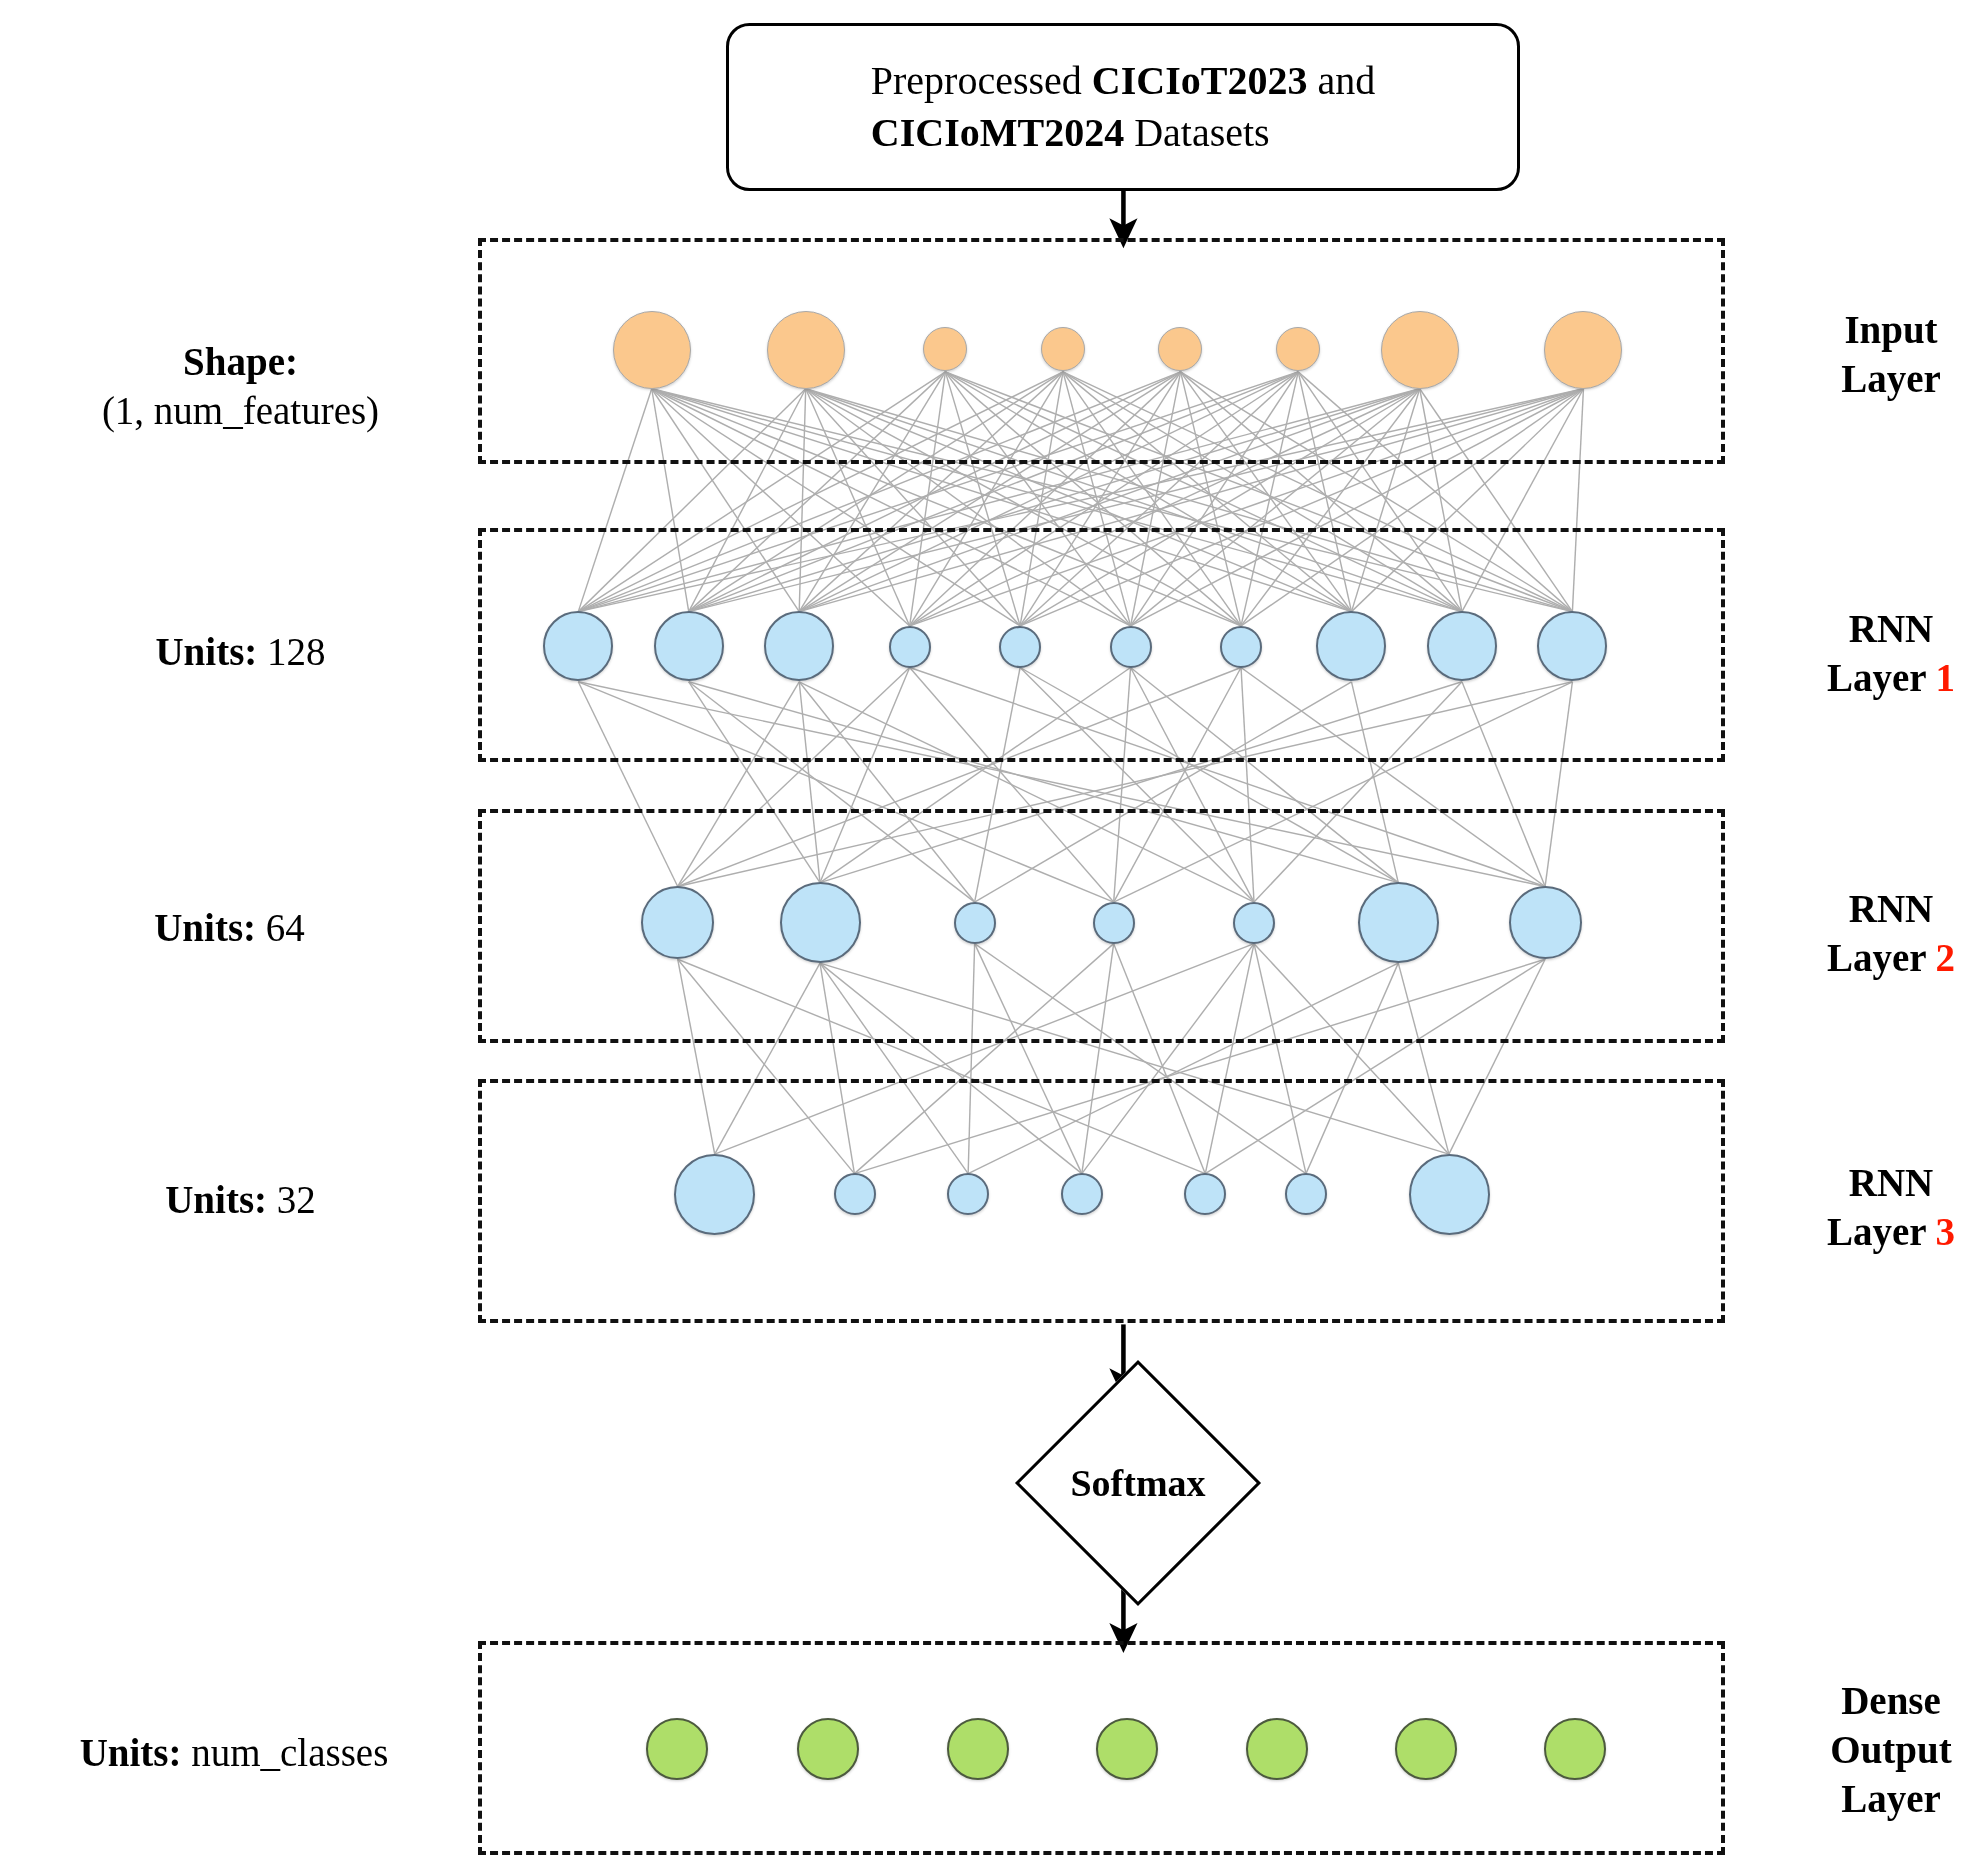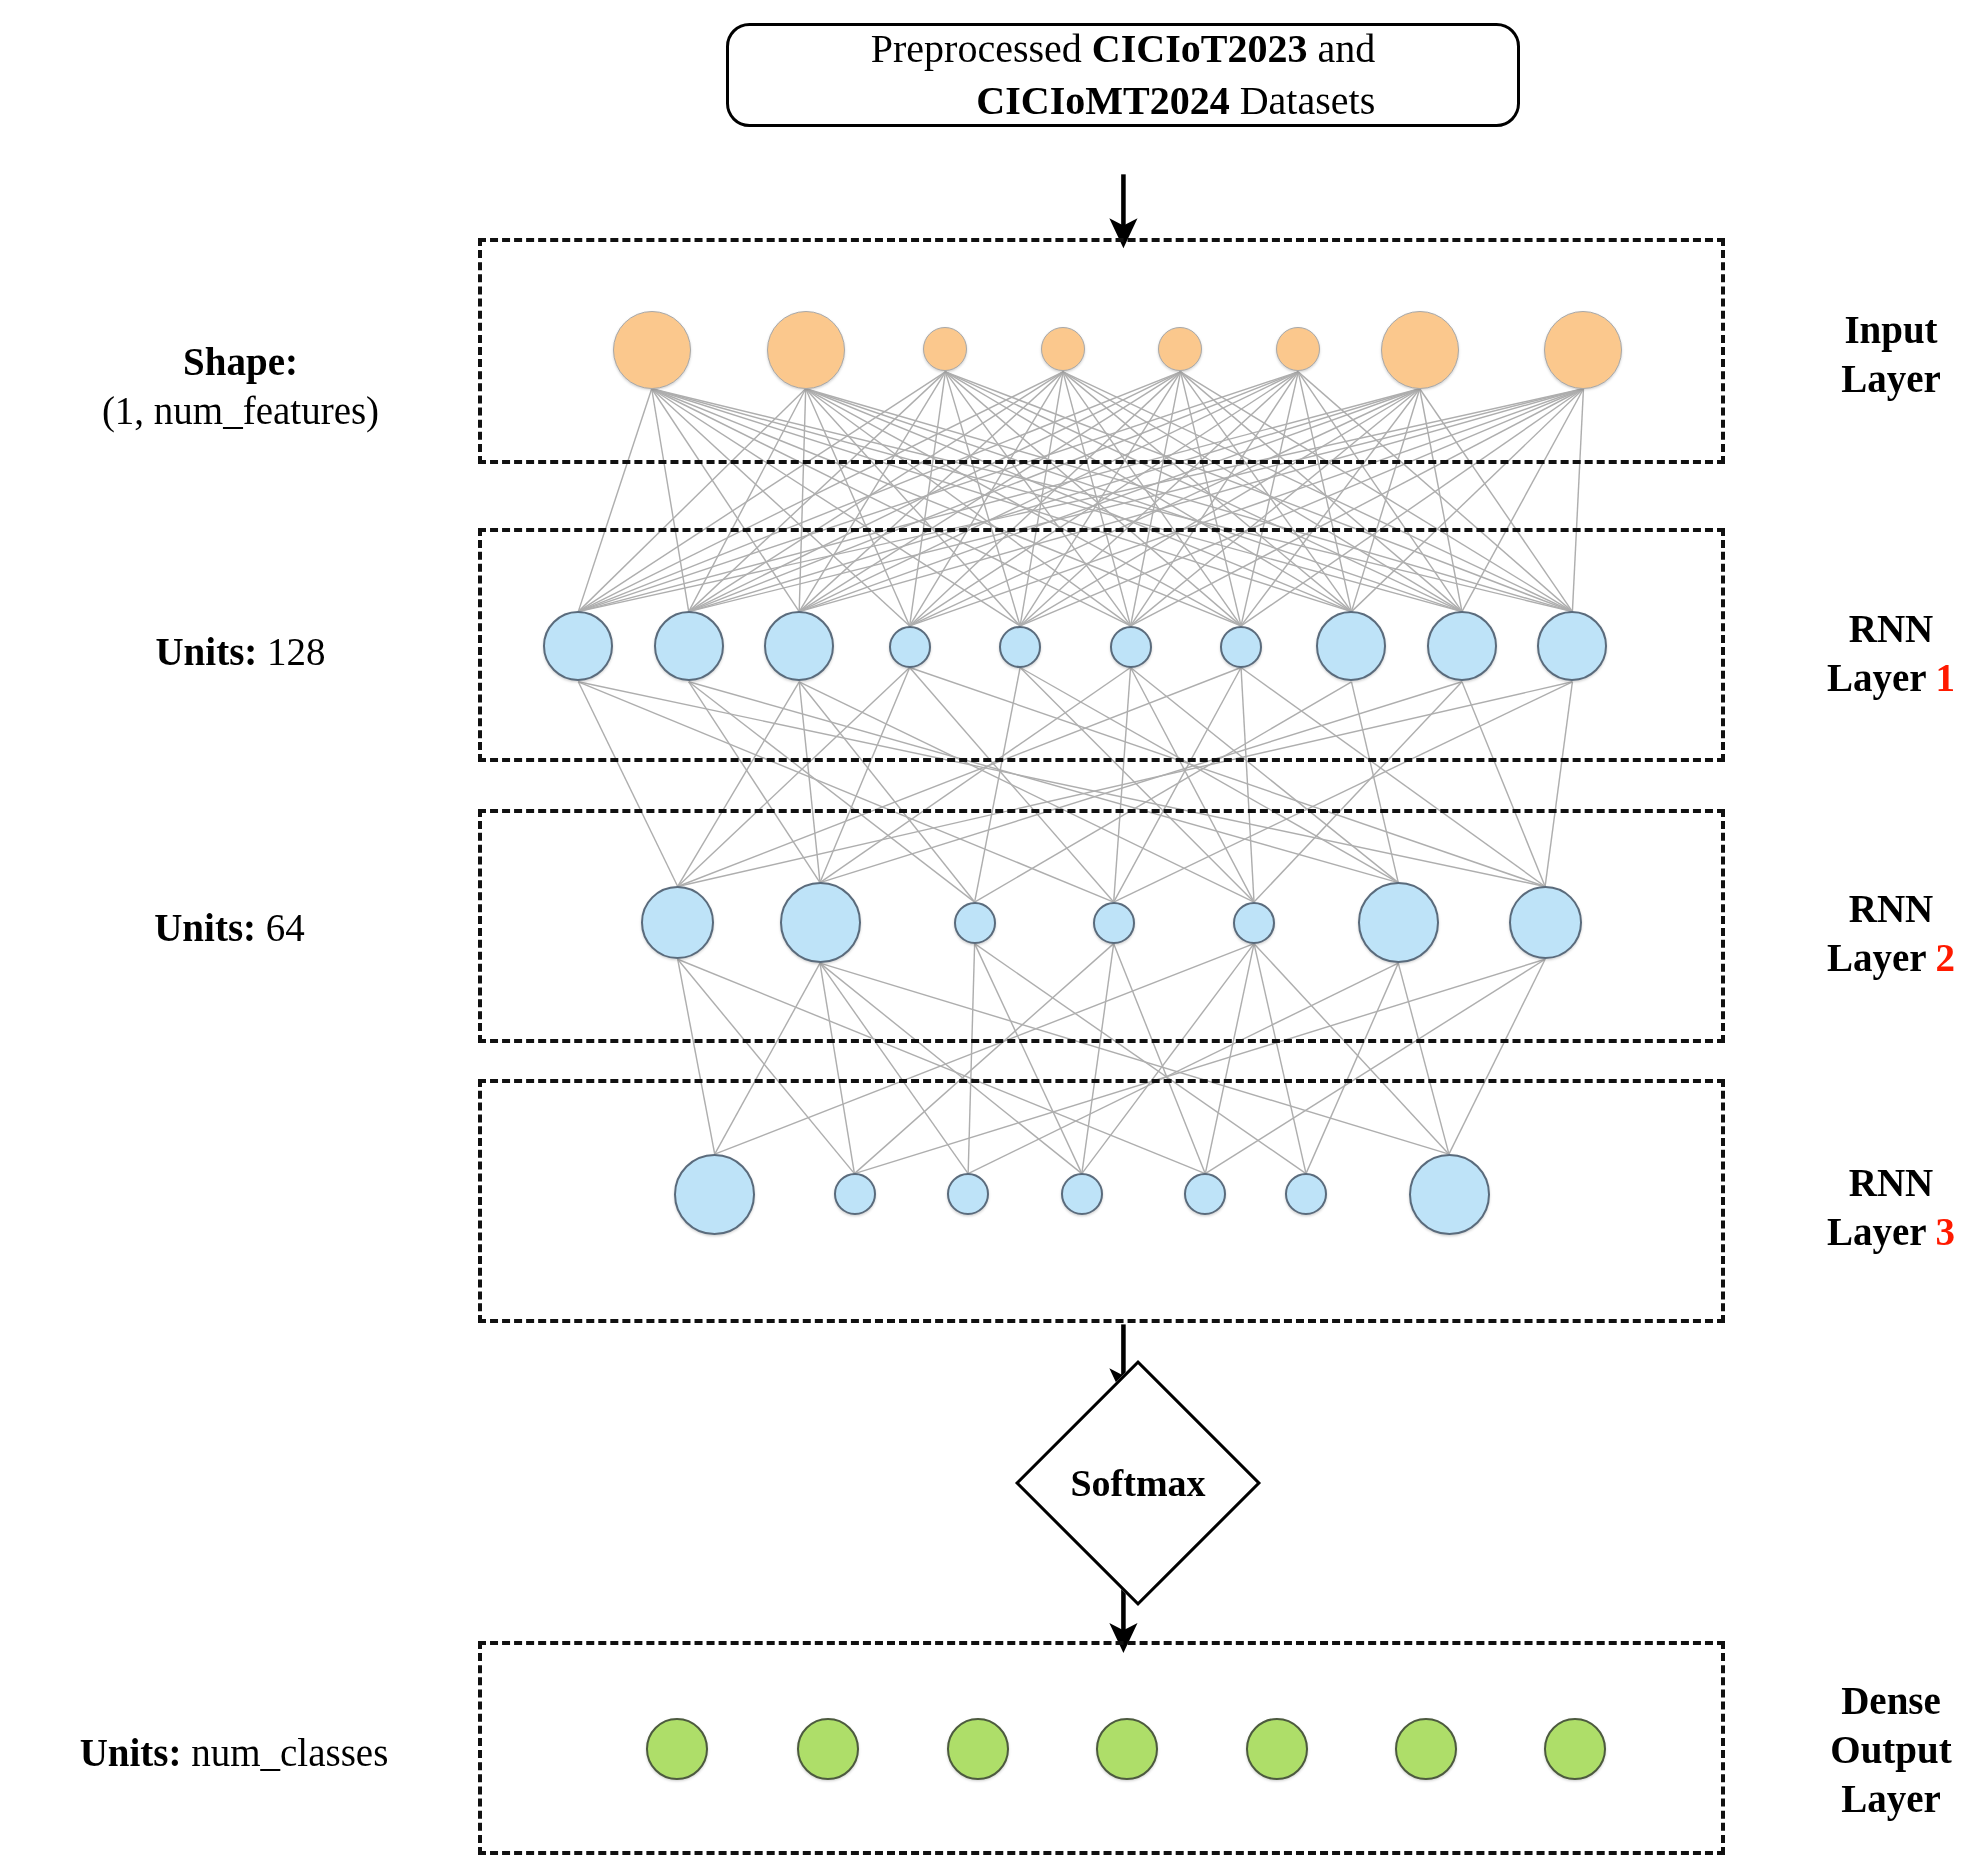--- a/index.html
+++ b/index.html
@@ -6,24 +6,24 @@
   body{
     width:1985px;height:1860px;position:relative;overflow:hidden;
     font-family:"Liberation Serif","DejaVu Serif",serif;
     color:#000;
   }
   #canvas{position:absolute;left:0;top:0;width:1985px;height:1860px;}
   #edges{position:absolute;left:0;top:0;width:1985px;height:1860px;pointer-events:none;}
 
   
   .title-box{
-    position:absolute;left:726px;top:23.4px;width:794px;height:104px;
+    position:absolute;left:726px;top:23.4px;width:794px;height:168px;
     border:3.2px solid #000;border-radius:23.4px;background:#fff;
     display:flex;align-items:center;justify-content:center;
-    text-align:right;line-height:1.32;font-size:40px;
+    text-align:left;line-height:1.32;font-size:40px;
     box-sizing:border-box;z-index:5;
   }
   .title-box b{font-weight:bold;}
 
   
   .layer-box{
     position:absolute;border:4.5px dashed #111;background:transparent;
     box-sizing:border-box;z-index:1;
   }
 
@@ -243,20 +243,23 @@
   </div>
 
   <div class="side-label left" style="left:39px;top:627px;width:403px;">
     <b>Units:</b><span> 128</span>
   </div>
 
   <div class="side-label left" style="left:28px;top:903px;width:403px;">
     <b>Units:</b><span> 64</span>
   </div>
 
+  <div class="side-label left" style="left:39px;top:1175px;width:403px;">
+    <b>Units:</b><span> 32</span>
+  </div>
 
   <div class="side-label left" style="left:6.5px;top:1728px;width:455px;">
     <b>Units:</b><span> num_classes</span>
   </div>
 
   <div class="side-label right" style="left:1800px;top:305px;width:182px;font-weight:bold;">
     <span>Input</span><br>
     <span>Layer</span>
   </div>
 

